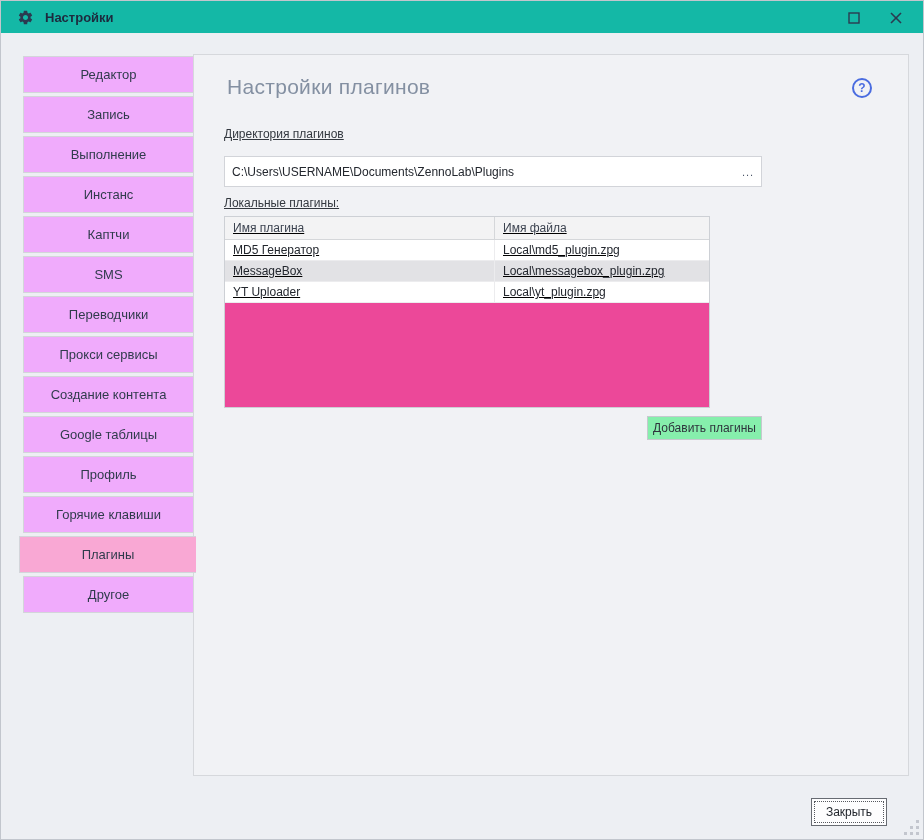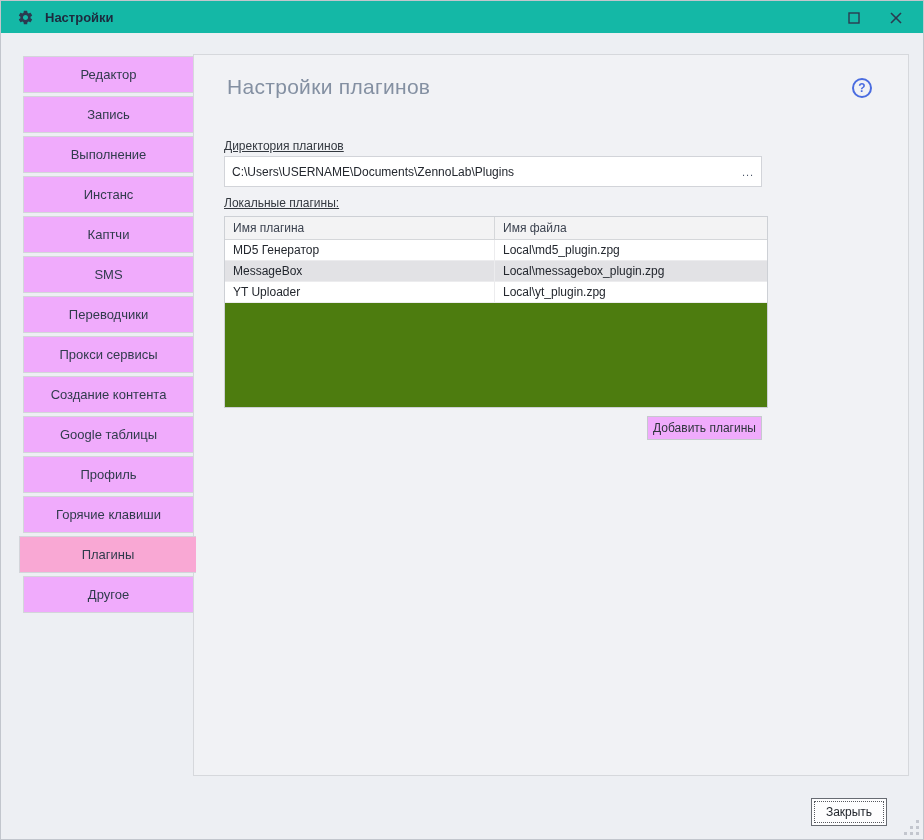--- a/index.html
+++ b/index.html
@@ -52,53 +52,53 @@
   .help-icon {
     position:absolute; right:36px; top:23px;
     width:20px; height:20px; border:2px solid #4a6ce0; border-radius:50%;
     color:#4a6ce0; font-size:12px; font-weight:bold;
     display:flex; align-items:center; justify-content:center; cursor:pointer;
   }
   .field-label {
     position:absolute; left:30px;
     font-size:12px; color:#33383f; text-decoration:underline;
   }
-  .dir-label { top:72px;margin-top:12px; }
+  .dir-label { top:72px; }
   .dir-input {
     position:absolute; left:30px; top:101px; width:538px; height:31px;
     background:#ffffff; border:1px solid #d2d4d9;
     display:flex; align-items:center;
   }
   .dir-input .value {
     flex:1; font-size:12px; color:#23272e; padding-left:7px;
     white-space:nowrap; overflow:hidden;
   }
   .browse-btn {
     width:26px; height:100%; display:flex; align-items:center; justify-content:center;
     font-size:11px; color:#4a5568; letter-spacing:1px; cursor:pointer;
   }
   .plugins-label { top:141px; }
   
   .table {
-    position:absolute; left:30px; top:161px; width:544px; height:192px;
-    background:#4d7c0f; border:1px solid #cdd0d5; overflow:hidden;
+    position:absolute; left:30px; top:161px; width:486px; height:192px;
+    background:#ec4899; border:1px solid #cdd0d5; overflow:hidden;text-decoration:underline;
   }
   .thead { display:flex; height:23px; background:#f3f3f4; border-bottom:1px solid #d5d7da; }
   .thead .cell { font-size:12px; color:#3c4350; display:flex; align-items:center; }
   .trow { display:flex; height:21px; background:#fff; border-bottom:1px solid #ececee; cursor:default; }
   .trow.selected { background:#e2e2e5; }
   .trow .cell { font-size:12px; color:#23272e; display:flex; align-items:center; }
   .cell { padding-left:8px; overflow:hidden; white-space:nowrap; }
   .c1 { width:270px; border-right:1px solid #d5d7da; }
   .c2 { flex:1; }
   .trow .c1 { border-right:1px solid #ececee; }
   
   .add-btn {
     position:absolute; left:453px; top:361px; width:115px; height:24px;
-    background:#f0abfc; border:1px solid #c6c9ce;
+    background:#86efac; border:1px solid #c6c9ce;
     font-size:12px; color:#2e343c; font-family:"Liberation Sans",sans-serif;
     cursor:pointer;
   }
   .close-btn {
     position:absolute; left:810px; top:797px; width:76px; height:28px;
     background:#fdfdfe; border:1px solid #676b72;
     font-size:12px; color:#23272e; font-family:"Liberation Sans",sans-serif;
     cursor:pointer; position:absolute;
   }
   .close-btn .focus-ring {

